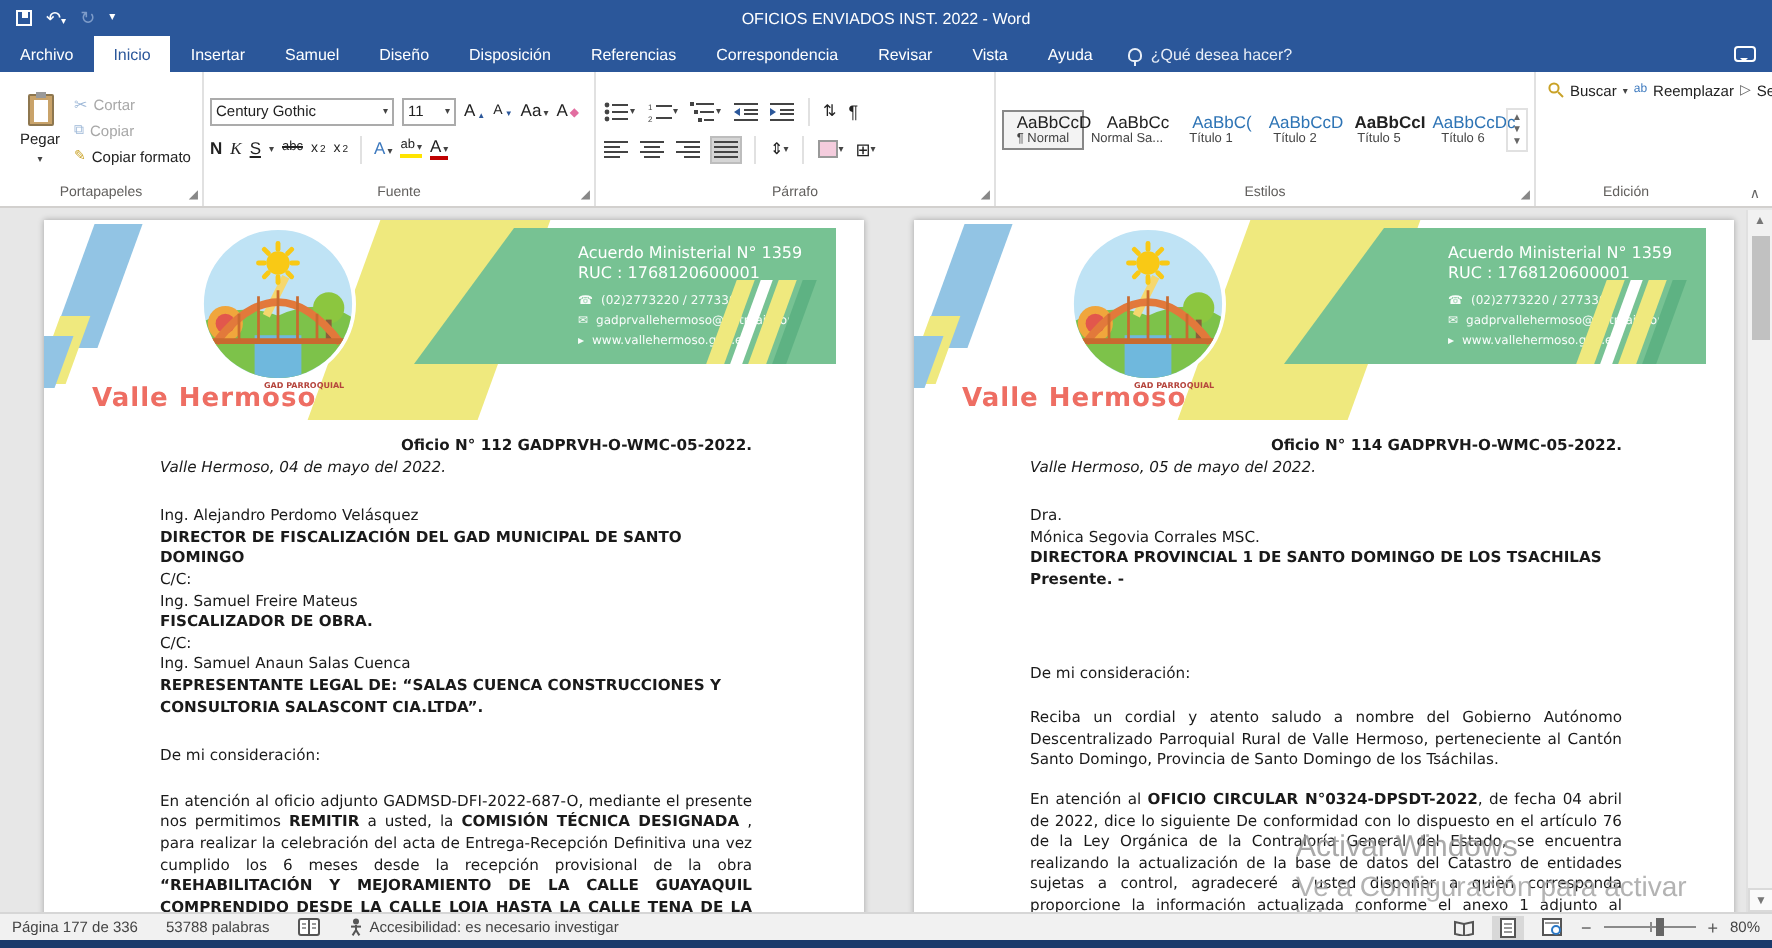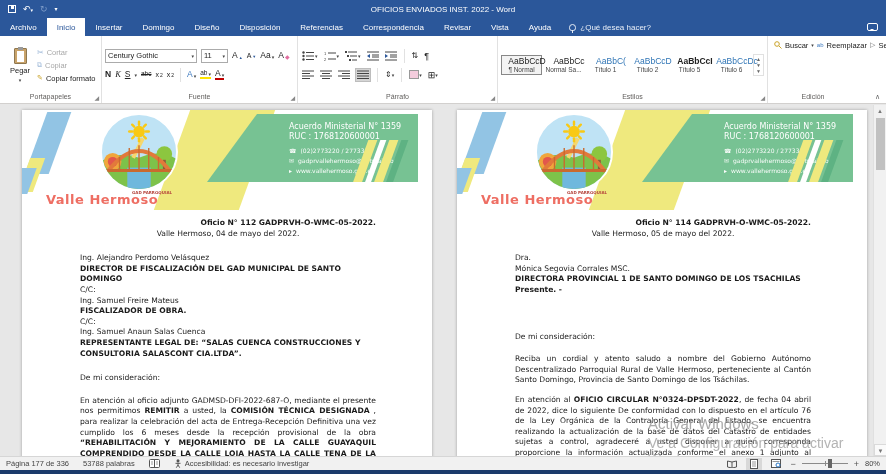--- a/index.html
+++ b/index.html
@@ -87,21 +87,21 @@
   .info .ci { font-size:6px; }
   .lh-rstripes { position:absolute; right:18px; bottom:-4px; height:46px; display:flex; gap:3px; transform:skewX(-20deg); }
   .lh-rstripes i { display:block; height:100%; }
   .lh-logo { position:absolute; left:78px; top:3px; width:78px; height:78px; }
   .lh-brand { position:absolute; left:24px; top:82px; font-size:13px; font-weight:bold; color:#EE6E63; letter-spacing:.5px; white-space:nowrap; }
   .lh-brand .gadsub { position:absolute; left:86px; top:-2px; font-size:4px; color:#B5443C; letter-spacing:0; }
 
   
   .letter { padding:8px 56px 0 58px; font-size:7.6px; line-height:10.6px; color:#1a1a1a; }
   .ofi { text-align:right; font-weight:bold; }
-  .ofi2 { text-align:center; }
+  .ofi2 { text-align:left;font-style:italic; }
   .recipient { margin-top:14px; }
   .salutation { margin-top:14px; margin-bottom:12px; }
   .letter p { text-align:justify; margin-bottom:9px; }
 
   
   .wm { position:absolute; left:648px; top:310px; color:#8A8A8A; opacity:.85; pointer-events:none; }
   .wm .w1 { font-size:15px; font-weight:300; color:#9B9B9B; }
   .wm .w2 { font-size:14px; color:#A6A6A6; margin-top:3px; }
 
   
@@ -133,21 +133,21 @@
     <span class="qi" style="font-size:6px">▾</span>
   </div>
   <div class="title-text">OFICIOS ENVIADOS INST. 2022  -  Word</div>
 </div>
 
 <div class="tabrow">
   <div id="tabs" style="display:flex">
       <div class="tab">Archivo</div>
       <div class="tab sel">Inicio</div>
       <div class="tab">Insertar</div>
-      <div class="tab">Domingo</div>
+      <div class="tab">Samuel</div>
       <div class="tab">Diseño</div>
       <div class="tab">Disposición</div>
       <div class="tab">Referencias</div>
       <div class="tab">Correspondencia</div>
       <div class="tab">Revisar</div>
       <div class="tab">Vista</div>
       <div class="tab">Ayuda</div>
     </div>
   <div class="tellme">
     <span class="bulb"></span>

